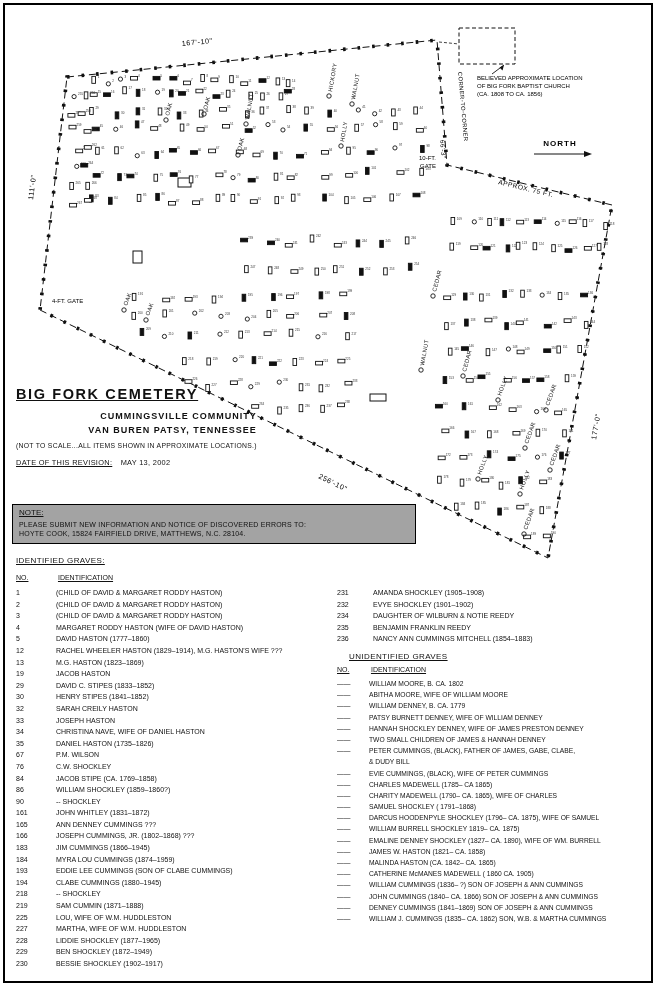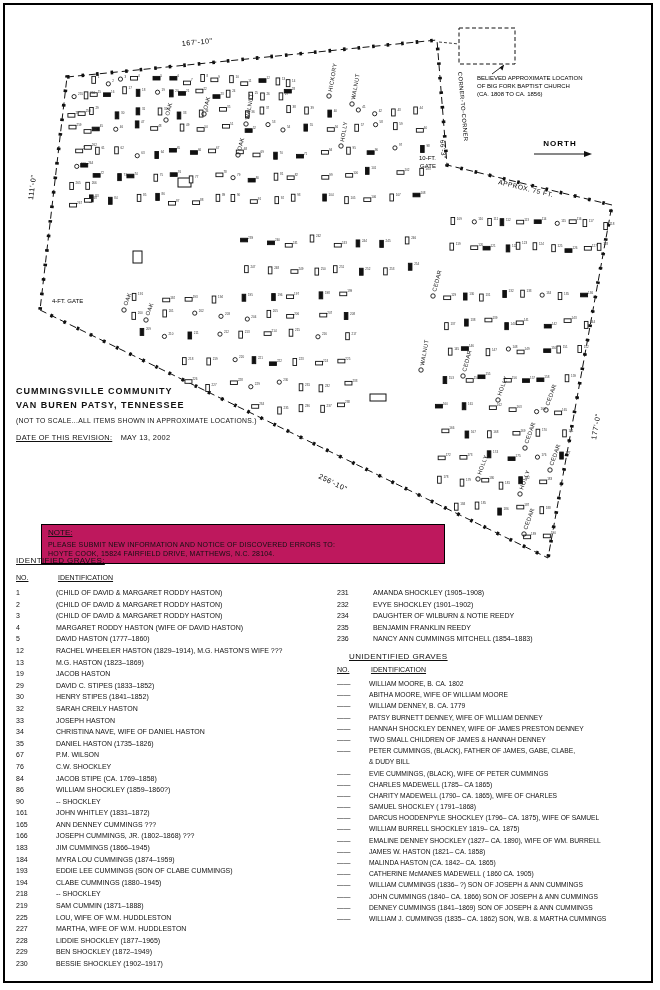--- a/index.html
+++ b/index.html
@@ -5,28 +5,28 @@
   html,body{margin:0;padding:0;}
   body{width:660px;height:990px;background:#fff;position:relative;overflow:hidden;
        font-family:"Liberation Sans",sans-serif;color:#111;}
   .frame{position:absolute;left:3px;top:3px;width:650px;height:980px;
          border:2.5px solid #000;box-sizing:border-box;background:#fff;}
   svg.map{position:absolute;left:0;top:0;}
 
   
   .tb{position:absolute;left:16px;top:386px;}
   .tb .t1{font-size:14.5px;font-weight:bold;letter-spacing:1.6px;text-decoration:underline;margin:0 0 9px 0;}
-  .tb .t2{font-size:9px;font-weight:bold;letter-spacing:1px;margin:0 0 4px 0;}
+  .tb .t2{font-size:9px;font-weight:bold;letter-spacing:1px;margin:0 0 4px 0;text-align:right;}
   .tb .t3{font-size:6.8px;letter-spacing:.3px;margin:7px 0 0 0;}
   .tb .t4{font-size:7.4px;letter-spacing:.3px;margin:9px 0 1px 0;}
   .tb .t4 .ul{text-decoration:underline;margin-right:6px;}
 
   
-  .note{position:absolute;left:12px;top:524px;width:404px;border:1.6px solid #000;
-        padding:3px 6px 5px 6px;box-sizing:border-box;background:#be185d;margin-left:29px;}
+  .note{position:absolute;left:12px;top:504px;width:404px;border:1.6px solid #000;
+        padding:3px 6px 5px 6px;box-sizing:border-box;background:#a3a3a3;}
   .note .nh{font-size:8px;text-decoration:underline;margin-bottom:3px;}
   .note .nl{font-size:7px;line-height:9px;letter-spacing:.2px;}
 
   
   .sec-head{position:absolute;font-size:8px;text-decoration:underline;letter-spacing:.4px;}
   .col-head{position:absolute;font-size:7px;}
   .col-head .noh{display:inline-block;width:40px;text-decoration:underline;}
   .col-head .idh{text-decoration:underline;}
   .glist{position:absolute;}
   .grave-row{display:flex;height:11.6px;font-size:7px;white-space:nowrap;align-items:flex-start;}
@@ -687,20 +687,21 @@
         <text transform="translate(523 490) rotate(-70)" font-size="5.8" letter-spacing="0.4" fill="#111">HOLLY</text>
       </g>
       <g>
         <circle cx="524" cy="534" r="2.2" fill="none" stroke="#111" stroke-width="0.9"></circle>
         <text transform="translate(527 530) rotate(-70)" font-size="5.8" letter-spacing="0.4" fill="#111">CEDAR</text>
       </g>
     </g>
 </svg>
 
 <div class="tb">
+  <div class="t1">BIG FORK CEMETERY</div>
   <div class="t2">CUMMINGSVILLE COMMUNITY</div>
   <div class="t2">VAN BUREN PATSY, TENNESSEE</div>
   <div class="t3">(NOT TO SCALE...ALL ITEMS SHOWN IN APPROXIMATE LOCATIONS.)</div>
   <div class="t4">
     <span class="ul">DATE OF THIS REVISION:</span>
     <span>MAY 13, 2002</span>
   </div>
 </div>
 
 <div class="note">

